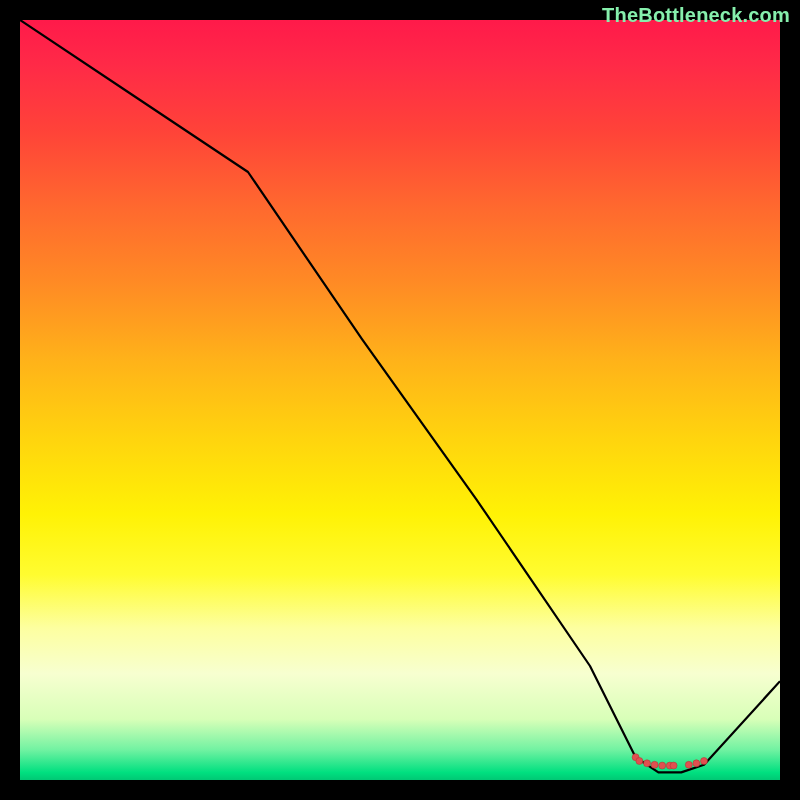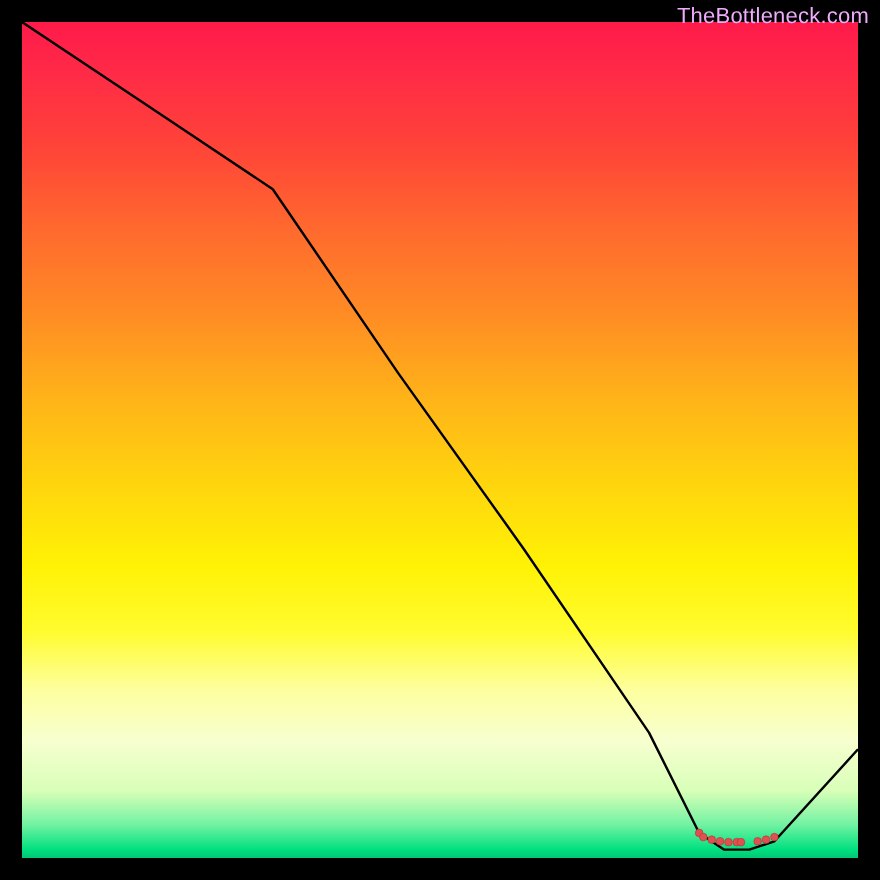--- a/index.html
+++ b/index.html
@@ -9,24 +9,25 @@
     height: 800px;
     background: #000;
     font-family: Arial, Helvetica, sans-serif;
     position: relative;
     overflow: hidden;
   }
   .attribution {
     position: absolute;
     top: 4px;
     right: 10px;
-    color: #f0abfc;
+    color: #86efac;
     font-size: 20px;
     letter-spacing: 0.2px;
     z-index: 50;
+    font-weight: bold;
   }
   .plot-area {
     position: absolute;
     left: 20px;
     top: 20px;
     width: 760px;
     height: 760px;
   }
   .gradient-bg {
     position: absolute;

